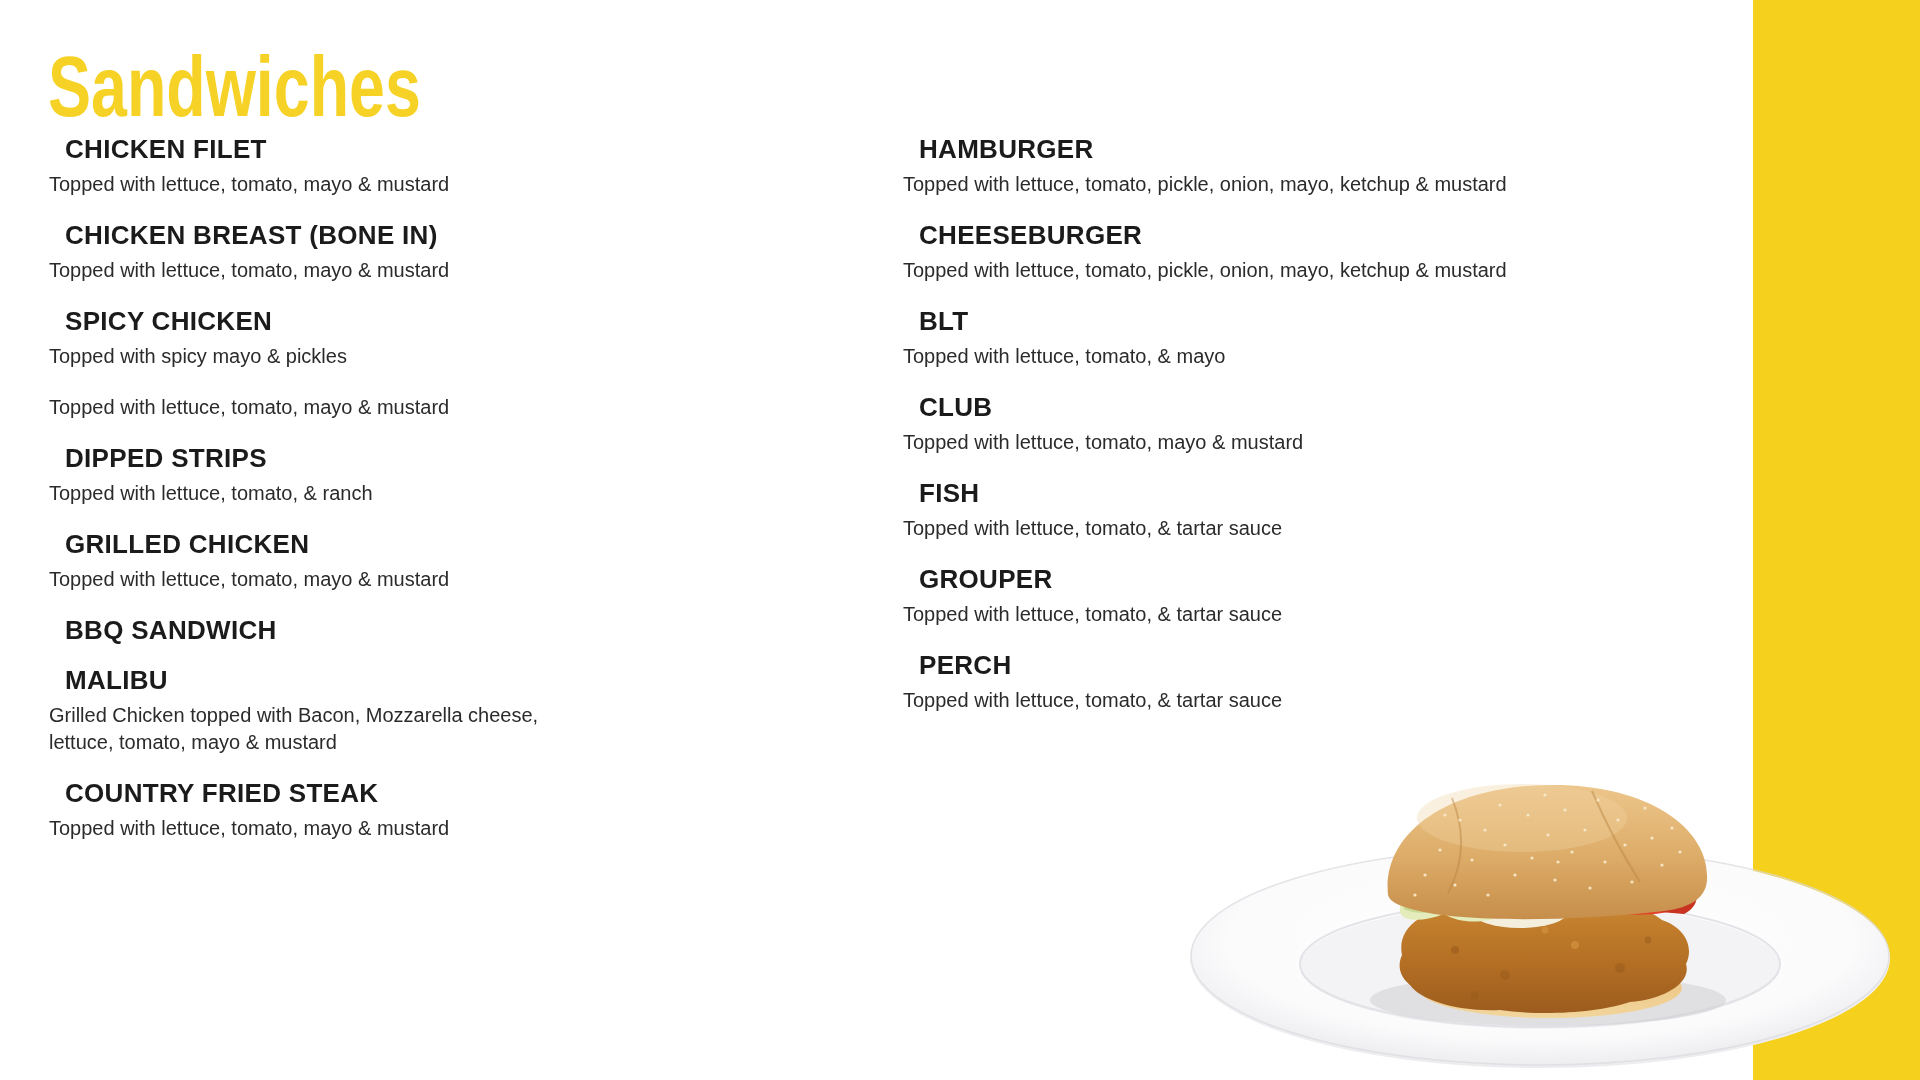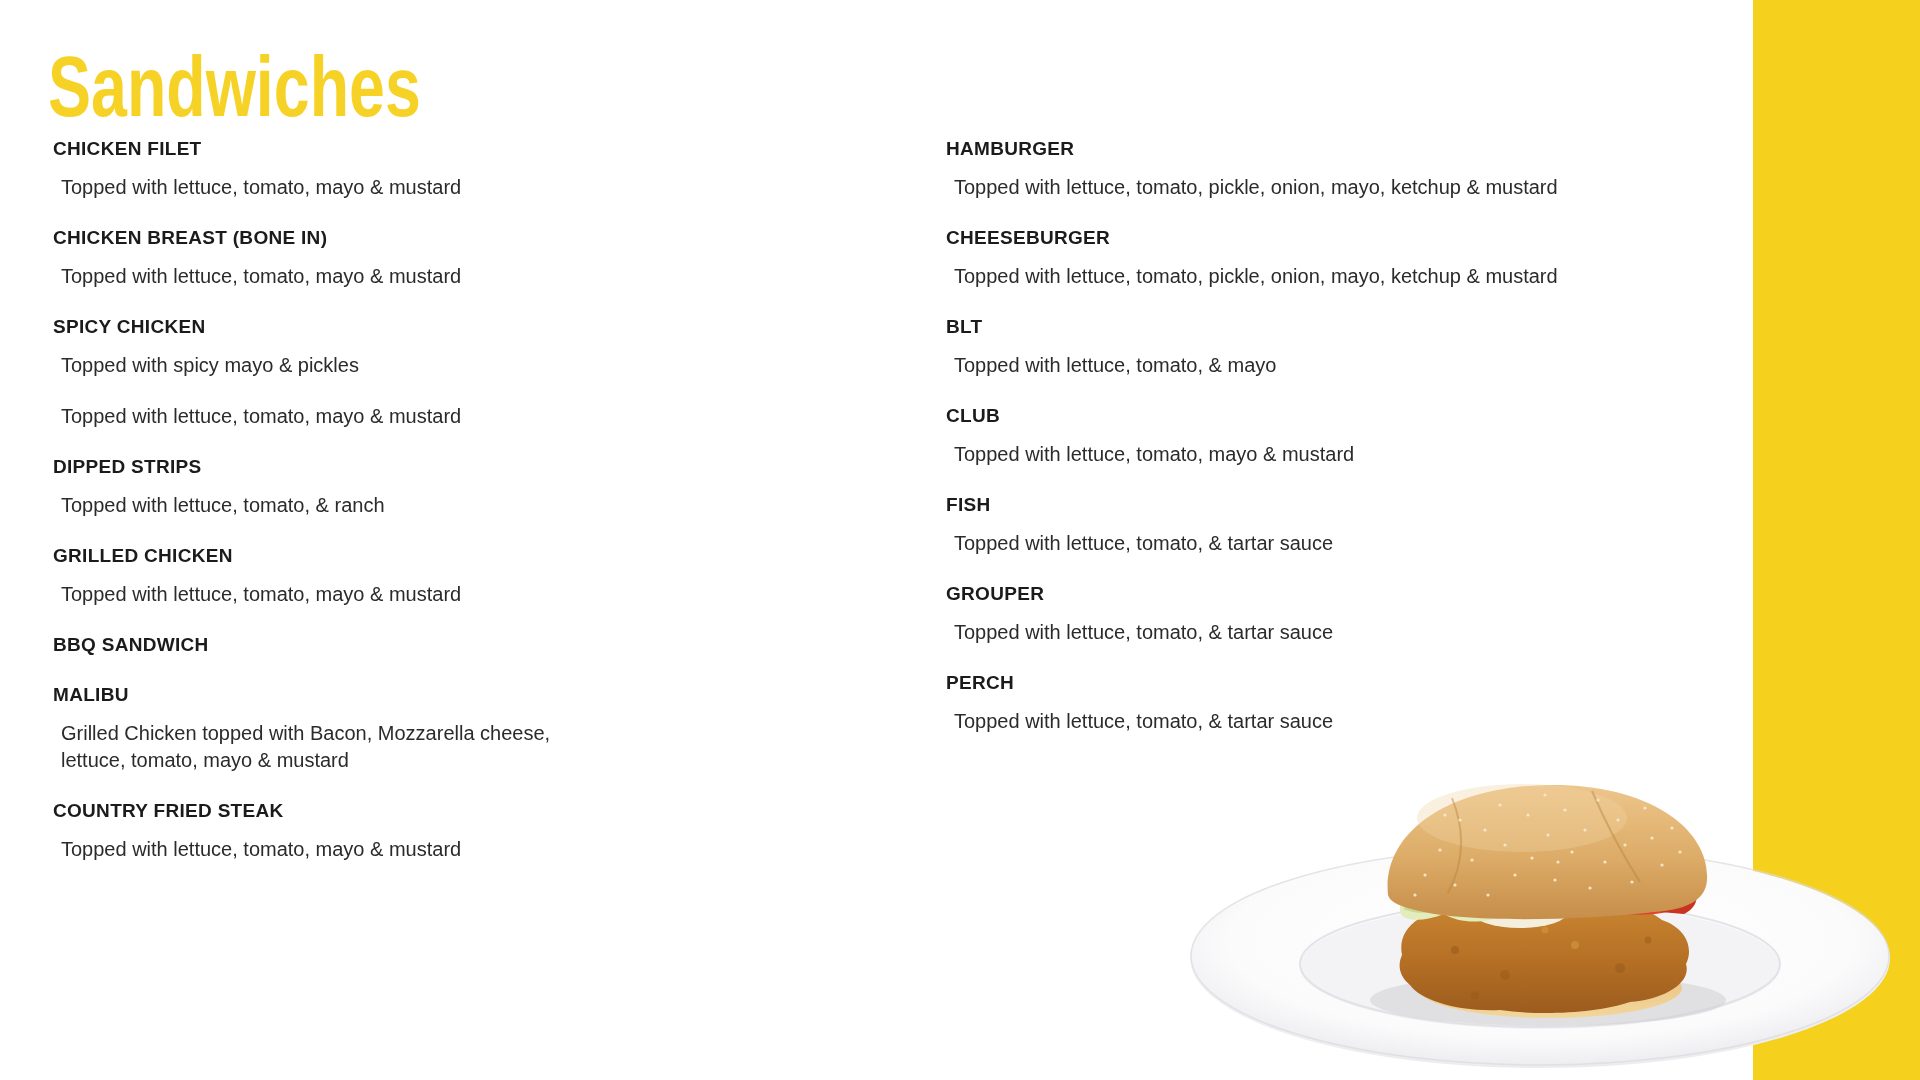--- a/index.html
+++ b/index.html
@@ -3,25 +3,25 @@
 <meta charset="utf-8">
 <style>
   html,body{margin:0;padding:0;background:#ffffff;}
   .page{position:relative;width:1920px;height:1080px;overflow:hidden;background:#ffffff;
         font-family:"Liberation Sans",sans-serif;padding-left:12px;}
   .band{position:absolute;left:1753px;top:0;width:167px;height:1080px;background:var(--accent_yellow,#F5D11E);}
   .title{position:absolute;left:48px;top:43px;margin:0;font-size:86px;line-height:86px;font-weight:bold;
          color:var(--title_yellow,#F7D226);transform:scaleX(0.75);transform-origin:left top;white-space:nowrap;}
   .col{position:absolute;top:136px;}
   .col-left{left:49px;width:740px;}
-  .col-right{left:942px;width:830px;}
+  .col-right{left:903px;width:830px;}
   .item{margin:0 0 24px 0;}
-  .item h2{margin:0 0 9px 4px;font-size:19px;line-height:26px;font-weight:bold;letter-spacing:0.3px;
+  .item h2{margin:0 0 9px 16px;font-size:26px;line-height:26px;font-weight:bold;letter-spacing:0.3px;
            color:var(--heading_text,#1B1B1B);white-space:nowrap;}
-  .item p{margin:12px;font-size:20px;line-height:27px;font-weight:normal;color:var(--body_text,#2B2B2B);
+  .item p{margin:0;font-size:20px;line-height:27px;font-weight:normal;color:var(--body_text,#2B2B2B);
           white-space:pre-line;}
   .item p:empty{display:none;}
   .photo{position:absolute;left:1150px;top:770px;width:770px;height:310px;}
 </style>
 </head>
 <body>
 
 <div class="page">
 
   <div class="band"></div>

